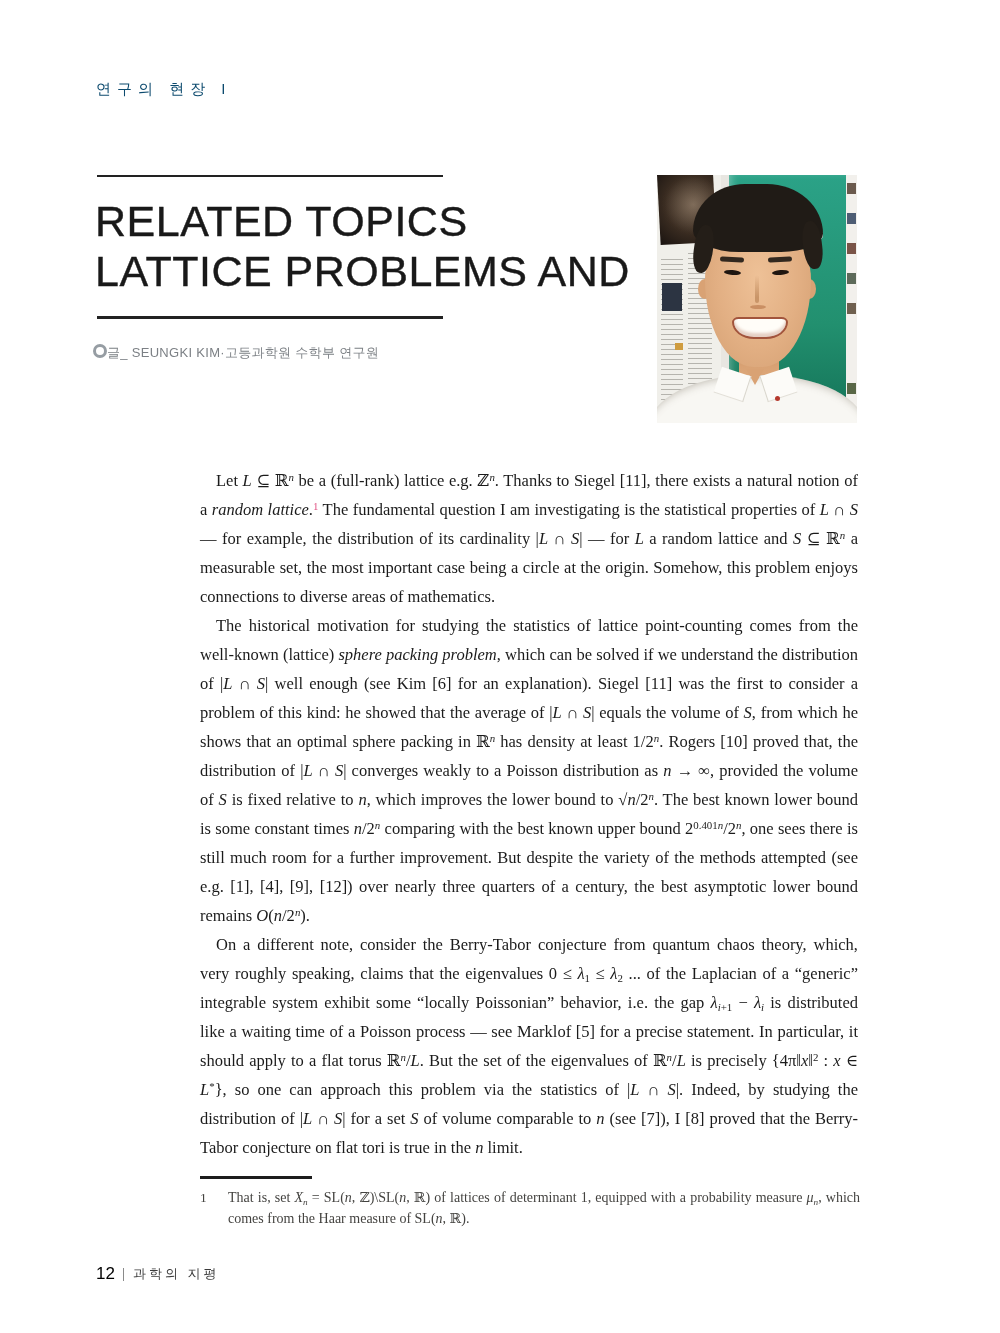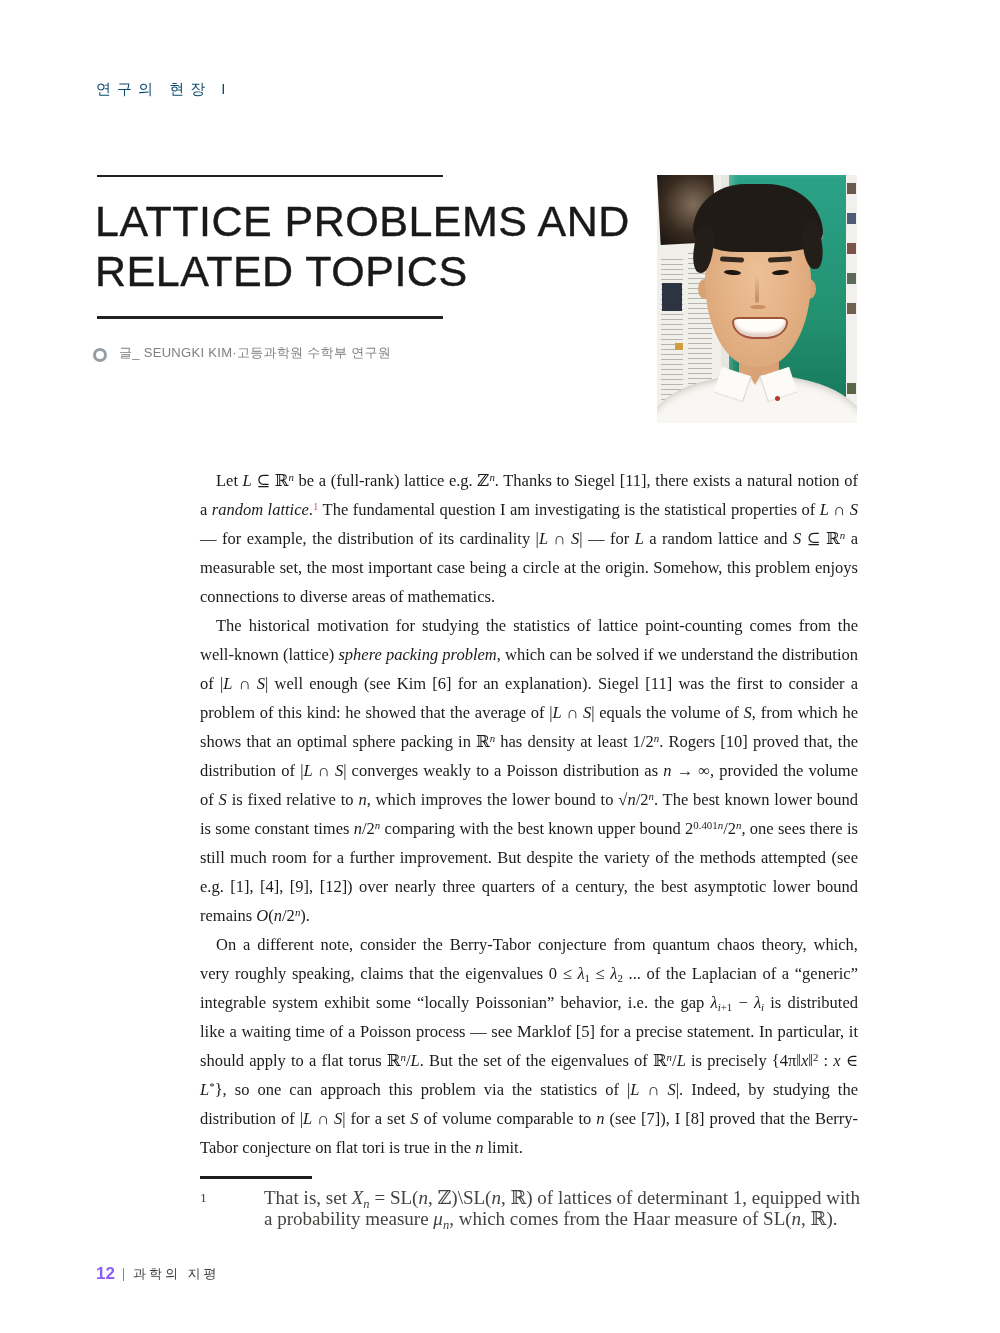--- a/index.html
+++ b/index.html
@@ -14,21 +14,21 @@
   }
   .rule{position:absolute;left:97px;background:#222;}
   .rule-top{top:175px;width:346px;height:2px;}
   .rule-bottom{top:316px;width:346px;height:3px;}
   .title{
     position:absolute;left:95px;top:196px;margin:0;font-weight:400;
     font-size:43px;line-height:50px;letter-spacing:0.5px;color:#191919;
     -webkit-text-stroke:0.4px #191919;
   }
   .title .line{display:block;white-space:nowrap;}
-  .byline{position:absolute;left:93px;top:344px;display:flex;align-items:flex-end;gap:12px;}
+  .byline{position:absolute;left:93px;top:344px;display:flex;align-items:flex-start;gap:0;}
   .byline-icon{
     width:8px;height:8px;border-radius:50%;border:3px solid #969da3;background:#fff;
     flex:0 0 auto;
   }
   .byline-text{font-size:13px;color:#7c8085;letter-spacing:0.3px;}
   
   .article{
     position:absolute;left:200px;top:466px;width:658px;
     font-family:"Liberation Serif","DejaVu Serif",serif;
     font-size:16.5px;line-height:29px;color:#1b1b1b;text-align:justify;
@@ -38,25 +38,25 @@
   .article sub{font-size:66%;line-height:0;position:relative;top:0.28em;vertical-align:baseline;}
   .fnref{color:#e05383;}
   
   .footnote{
     position:absolute;left:200px;top:1176px;width:660px;
     font-family:"Liberation Serif","DejaVu Serif",serif;color:#444340;
   }
   .fn-rule{width:112px;height:3px;background:#1d1d1d;margin-bottom:8px;}
   .fn-row{display:flex;}
   .fn-num{flex:0 0 28px;font-size:13.5px;line-height:21px;}
-  .fn-text{flex:1;font-size:19px;line-height:21px;text-align:justify;margin-left:36px;}
+  .fn-text{flex:1;font-size:14px;line-height:21px;text-align:justify;}
   .fn-text sub{font-size:66%;line-height:0;position:relative;top:0.28em;vertical-align:baseline;}
   
   .footer{position:absolute;left:96px;top:1264px;display:flex;align-items:center;}
-  .pagenum{font-size:17px;font-weight:bold;color:#8b5cf6;}
+  .pagenum{font-size:17px;font-weight:normal;color:#000000;}
   .footer-divider{display:inline-block;width:1px;height:13px;background:#8a8a8a;margin:0 9px 0 8px;}
   .journal{font-size:13px;color:#3a3a3a;letter-spacing:3px;}
   
   .photo{position:absolute;left:657px;top:175px;width:200px;height:248px;overflow:hidden;background:#e8e6e1;}
   .photo *{position:absolute;}
   .ph-news{left:0;top:0;width:64px;height:100%;background:#f0efea;}
   .ph-news-photo{left:0;top:0;width:56px;height:70px;
     background:radial-gradient(circle at 60% 45%,#8a776328 0%,transparent 60%),
                radial-gradient(circle at 62% 45%,#7d6a58 0%,#3a2c21 55%,#191310 100%);
     transform:rotate(-3deg);transform-origin:top left;}
@@ -115,22 +115,22 @@
 </style>
 </head>
 <body>
 
 <div class="page">
 
   <div class="kicker">연구의 현장 I</div>
 
   <div class="rule rule-top"></div>
   <h1 class="title">
+    <span class="line">RELATED TOPICS</span>
     <span class="line">LATTICE PROBLEMS AND</span>
-    <span class="line">RELATED TOPICS</span>
   </h1>
   <div class="rule rule-bottom"></div>
 
   <div class="byline">
     <span class="byline-icon"></span>
     <span class="byline-text">글_ SEUNGKI KIM·고등과학원 수학부 연구원</span>
   </div>
 
   <div class="photo">
     <div class="ph-news">

